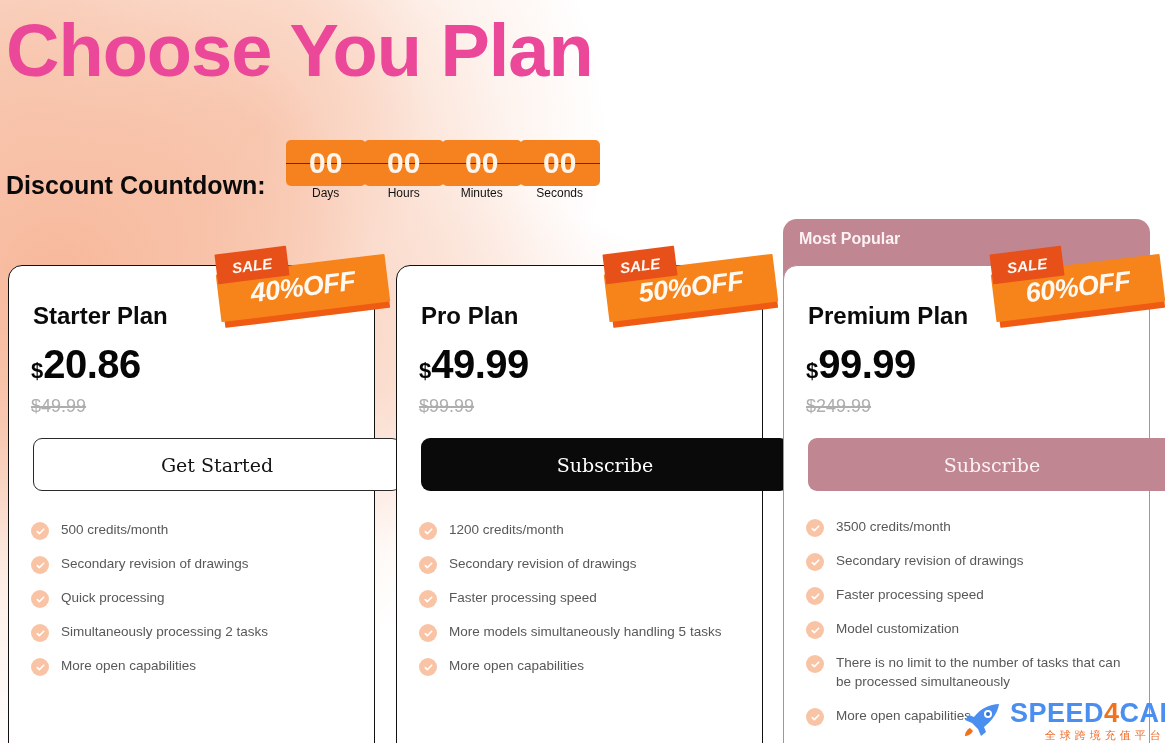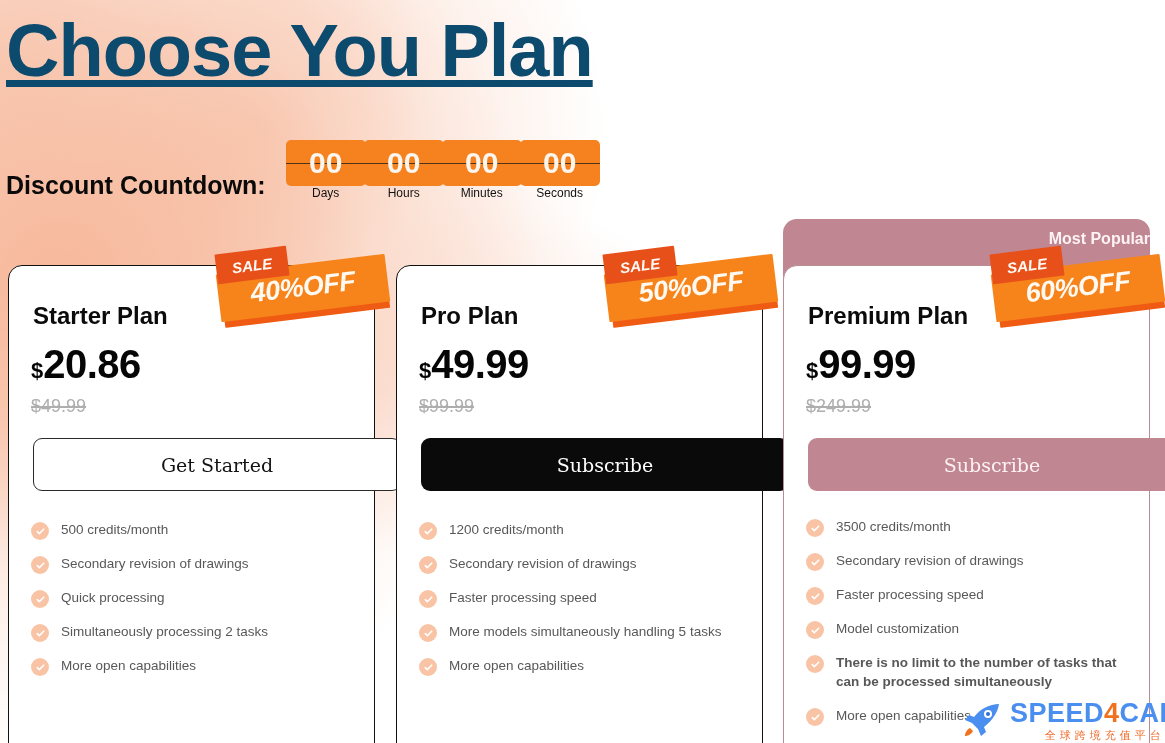--- a/index.html
+++ b/index.html
@@ -31,25 +31,24 @@
   }
 
   
   #page-title {
     position: absolute;
     left: 6px;
     top: 14px;
     font-size: 74px;
     font-weight: 700;
     letter-spacing: -1px;
-    color: #0c4a6e;
+    color: #ec4899;
     line-height: 1.0;
     white-space: nowrap;
     z-index: 5;
-    text-decoration: underline;
   }
 
   
   #countdown-row {
     position: absolute;
     left: 6px;
     top: 140px;
     display: flex;
     align-items: flex-end;
     z-index: 5;
@@ -120,23 +119,23 @@
     left: 783px;
     top: 219px;
     width: 367px;
     height: 566px;
     background: #c08691;
     border-radius: 14px;
     z-index: 6;
   }
   #popular-label {
     position: absolute;
-    left: 0; right: 0;
+    left: 16px; right: 0;
     top: 11px;
-    text-align: right;
+    text-align: left;
     font-size: 16px;
     font-weight: 700;
     color: #fdf3f4;
   }
   #card-premium {
     position: absolute;
     left: 783px;
     top: 265px;
     width: 367px;
     height: 520px;
@@ -203,21 +202,21 @@
     top: 255px;
     width: 330px;
     list-style: none;
   }
   #card-premium .features { top: 252px; }
   .feature-item {
     display: flex;
     align-items: flex-start;
     margin-bottom: 15px;
   }
-  .feature-item.two-line { margin-bottom: 16px; font-weight: bold; }
+  .feature-item.two-line { margin-bottom: 16px; }
   .check-icon {
     flex: 0 0 auto;
     width: 18px;
     height: 18px;
     border-radius: 50%;
     background: #f9c4a5;
     margin-right: 12px;
     margin-top: 1px;
     display: flex;
     align-items: center;

